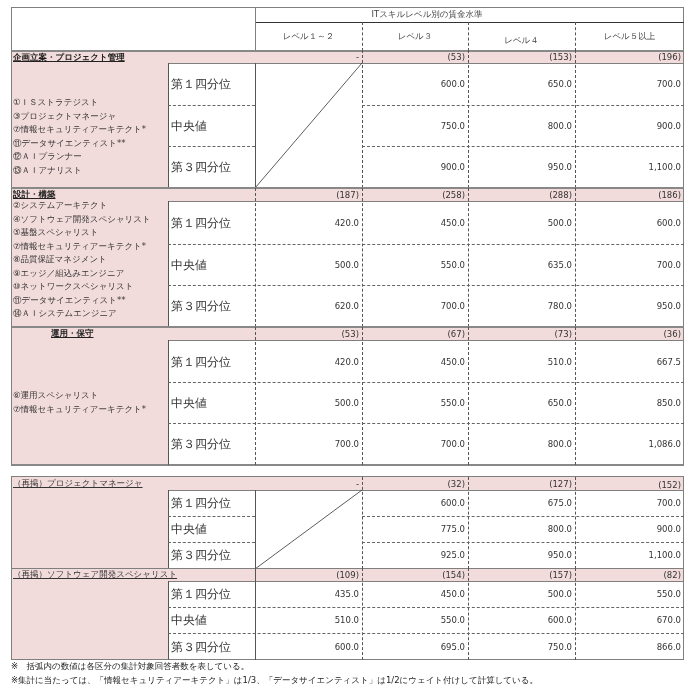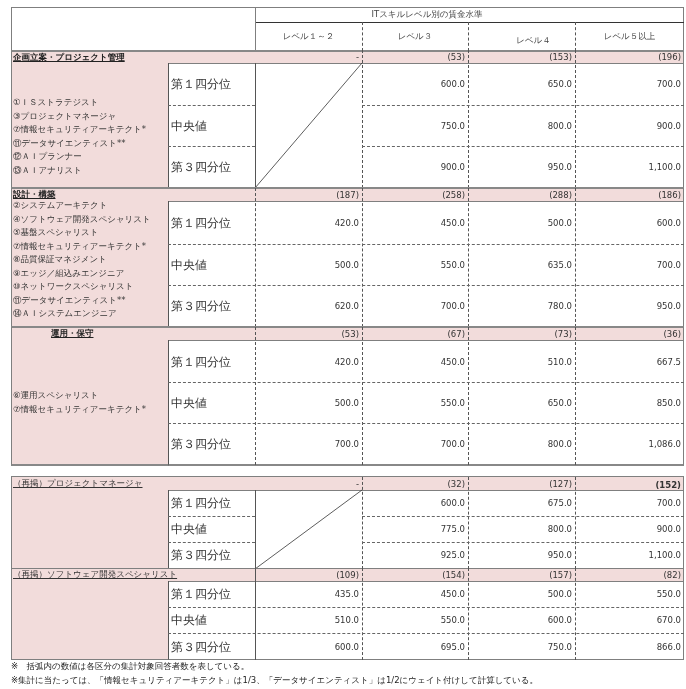--- a/index.html
+++ b/index.html
@@ -32,21 +32,21 @@
 <div class="hline-solid" style="left:255px;top:22px;width:429px;border-top-color:#333;"></div>
 <div class="vline-solid" style="left:255px;top:7px;height:44px;border-left-color:#7f7f7f;"></div>
 <div class="cell c hdr-text" style="left:255px;top:7px;width:344px;height:15px;">ITスキルレベル別の賃金水準</div>
 
 <div class="vline-dash" style="left:362px;top:22px;height:29px;"></div>
 <div class="vline-dash" style="left:468px;top:22px;height:29px;"></div>
 <div class="vline-dash" style="left:575px;top:22px;height:29px;"></div>
 
 <div class="cell c hdr-text" style="left:255px;top:22px;width:107px;height:29px;">レベル１～２</div>
 <div class="cell c hdr-text" style="left:362px;top:22px;width:106px;height:29px;">レベル３</div>
-<div class="cell c hdr-text" style="left:480px;top:22px;width:107px;height:38px;">レベル４</div>
+<div class="cell c hdr-text" style="left:468px;top:22px;width:107px;height:38px;">レベル４</div>
 <div class="cell c hdr-text" style="left:575px;top:22px;width:109px;height:29px;">レベル５以上</div>
 
 <div>
   <div class="abs pink" style="left:11px;top:50px;width:673px;height:14px;border-top:2px solid #888;border-bottom:1px solid #7f7f7f;border-left:1px solid #7f7f7f;border-right:1px solid #7f7f7f;"></div>
   <div class="cell l sec-title" style="left:11px;top:51px;width:240px;height:13px;">企画立案・プロジェクト管理</div>
   <div class="abs pink" style="left:11px;top:63px;width:158px;height:125px;border-left:1px solid #7f7f7f;"></div>
   <div class="jobs" style="left:13px;top:96px;">
     <div>①ＩＳストラテジスト</div>
     <div>③プロジェクトマネージャ</div>
     <div>⑦情報セキュリティアーキテクト*</div>
@@ -167,21 +167,21 @@
   <div class="cell r num" style="left:575px;top:423px;width:109px;height:42px;">1,086.0</div>
 </div>
 
 <div>
   <div class="abs pink" style="left:11px;top:476px;width:673px;height:15px;border-top:1px solid #7f7f7f;border-bottom:1px solid #7f7f7f;border-left:1px solid #7f7f7f;border-right:1px solid #7f7f7f;"></div>
   <div class="cell l sub-title" style="left:11px;top:477px;width:240px;height:13px;">（再掲）プロジェクトマネージャ</div>
   <div class="abs pink" style="left:11px;top:490px;width:158px;height:79px;border-left:1px solid #7f7f7f;"></div>
   <div class="cell r num" style="left:255px;top:477px;width:107px;height:14px;">-</div>
   <div class="cell r num" style="left:362px;top:477px;width:106px;height:14px;">(32)</div>
   <div class="cell r num" style="left:468px;top:477px;width:107px;height:14px;">(127)</div>
-  <div class="cell r num" style="left:575px;top:477px;width:109px;height:16px;font-weight:bold;">(152)</div>
+  <div class="cell r num" style="left:575px;top:477px;width:109px;height:16px;">(152)</div>
   <div class="abs" style="left:168px;top:490px;width:516px;height:79px;border-left:1px solid #555;border-right:1px solid #7f7f7f;"></div>
   <div class="vline-solid" style="left:255px;top:490px;height:79px;border-left-color:#555;"></div>
   <div class="vline-dash" style="left:362px;top:477px;height:92px;"></div>
   <div class="vline-dash" style="left:468px;top:477px;height:92px;"></div>
   <div class="vline-dash" style="left:575px;top:477px;height:92px;"></div>
   <div class="hline-dash" style="left:168px;top:516px;width:87px;"></div>
   <div class="hline-dash" style="left:362px;top:516px;width:322px;"></div>
   <div class="hline-dash" style="left:168px;top:542px;width:87px;"></div>
   <div class="hline-dash" style="left:362px;top:542px;width:322px;"></div>
   <svg class="diag" style="left:255px;top:490px;" width="107" height="79">

